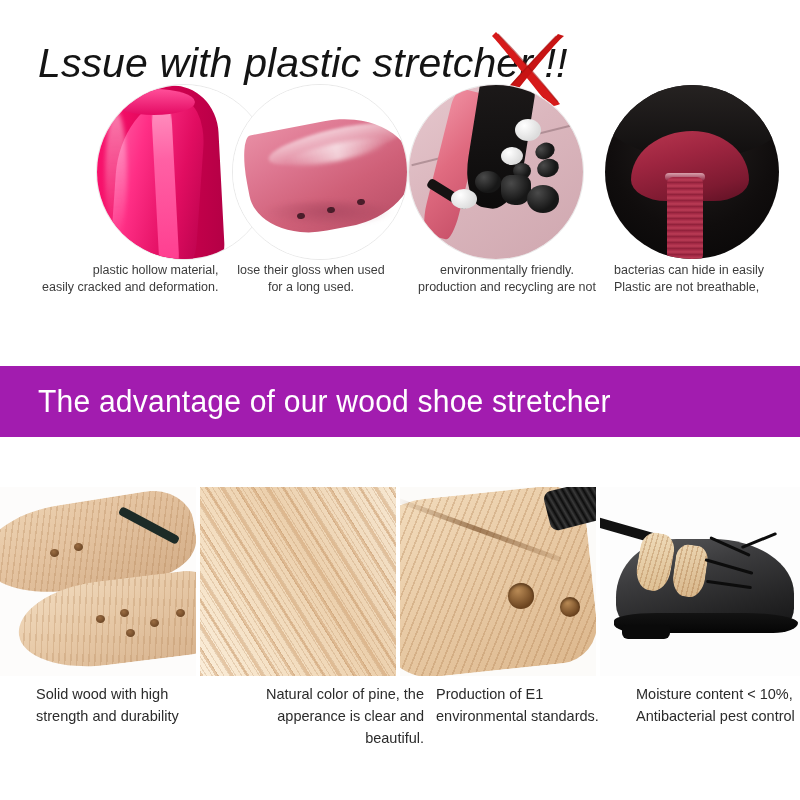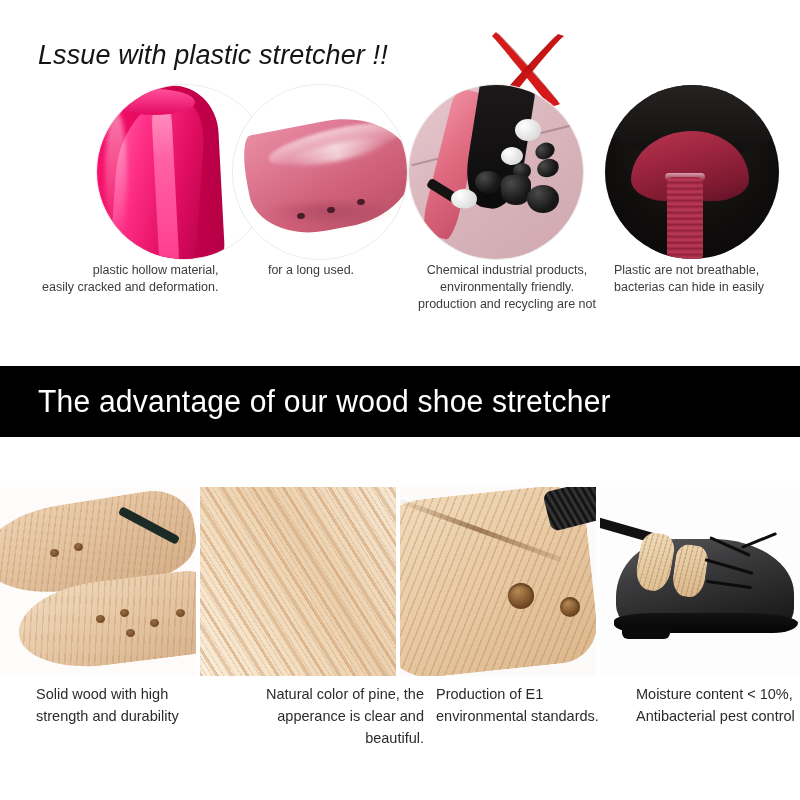--- a/index.html
+++ b/index.html
@@ -28,21 +28,21 @@
     left: 0; top: 18px;
     width: 800px;
     height: 78px;
   }
   #headline-text {
     position: absolute;
     left: 38px; top: 22px;
     font-family: "Liberation Sans", sans-serif;
     font-style: italic;
     font-weight: 400;
-    font-size: 27px;
+    font-size: 41px;
     letter-spacing: 0.1px;
     color: #141414;
     white-space: nowrap;
   }
   #red-x-mark {
     position: absolute;
     left: 486px; top: 6px;
     width: 84px; height: 86px;
   }
 
@@ -247,21 +247,21 @@
     color: #3c3c3c;
     font-family: "Liberation Sans", sans-serif;
   }
 
   
   #blue-banner {
     position: absolute;
     left: 0; top: 366px;
     width: 800px;
     height: 71px;
-    background: #000000;
+    background: #a21caf;
     display: flex;
     align-items: center;
   }
   #blue-banner-text {
     margin-left: 38px;
     color: #ffffff;
     font-family: "Liberation Sans Narrow", "Liberation Sans", sans-serif;
     font-size: 31px;
     font-weight: 400;
     letter-spacing: 0.2px;
@@ -524,30 +524,30 @@
       </div>
     </div>
   </div>
 
   <div id="top-captions">
     <div class="top-caption" style="left:42px; text-align:right;">
       <div>plastic hollow material,</div>
       <div>easily cracked and deformation.</div>
     </div>
     <div class="top-caption" style="left:228px; width:166px; text-align:center;">
+      <div>lose their gloss when used</div>
       <div>for a long used.</div>
     </div>
     <div class="top-caption" style="left:410px; width:194px; text-align:center;">
-      <div>Chemical industrial products,</div>
       <div>environmentally friendly.</div>
       <div>production and recycling are not</div>
     </div>
     <div class="top-caption" style="left:614px; width:176px; text-align:left;">
+      <div>bacterias can hide in easily</div>
       <div>Plastic are not breathable,</div>
-      <div>bacterias can hide in easily</div>
     </div>
   </div>
 </div>
 
 <div id="blue-banner">
   <div id="blue-banner-text">The advantage of our wood shoe stretcher</div>
 </div>
 
 <div id="bottom-section">
 

